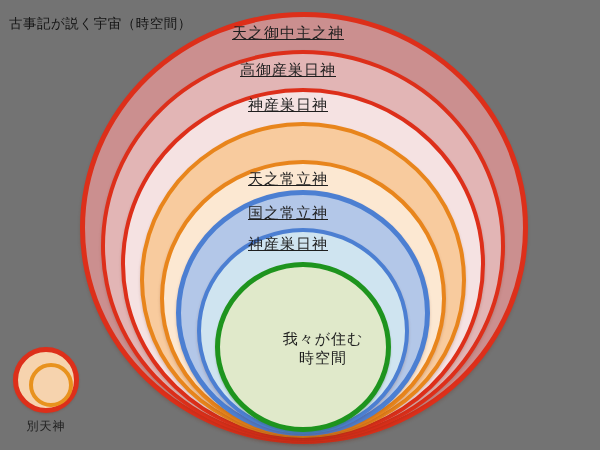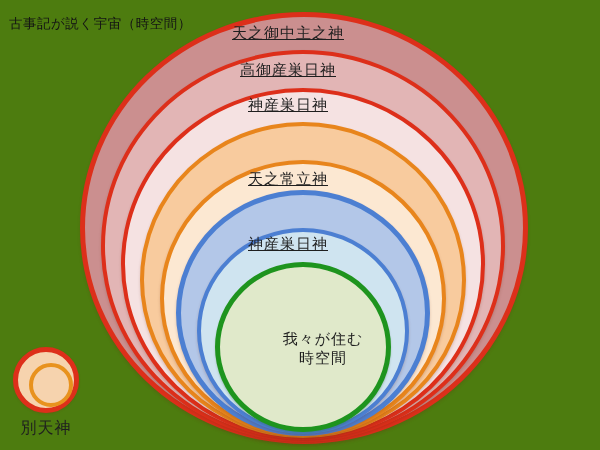--- a/index.html
+++ b/index.html
@@ -1,21 +1,21 @@
 <!DOCTYPE html>
 <html><head>
 <meta charset="utf-8">
 <style>
   html,body { margin:0; padding:0; }
   body {
     width:600px; height:450px; background:#ffffff;
     font-family:"Liberation Serif","DejaVu Serif",serif;
     color:#222;
   }
-  .stage { position:relative; width:600px; height:450px; overflow:hidden; background:#4d7c0f; }
+  .stage { position:relative; width:600px; height:450px; overflow:hidden; background:#737373; }
 
   .title {
     position:absolute; left:9px; top:15px;
     font-size:13.5px; letter-spacing:0.5px; color:#141414; white-space:nowrap;
   }
 
   .ring {
     position:absolute; border-radius:50%; box-sizing:border-box;
     border:4px solid transparent;
     box-shadow:0 2px 3px rgba(110,45,25,0.22);
@@ -50,21 +50,21 @@
     position:absolute; left:13px; top:347px; width:66px; height:66px;
     border:5px solid transparent; border-radius:50%; box-sizing:border-box;
     box-shadow:0 1px 2px rgba(120,50,25,0.25);
   }
   .legend-inner {
     position:absolute; left:11px; top:11px; width:44px; height:44px;
     border:4px solid transparent; border-radius:50%; box-sizing:border-box;
   }
   .legend-label {
     position:absolute; left:46px; top:418px; transform:translateX(-50%);
-    font-size:16px; letter-spacing:1px; color:#1f1f1f; white-space:nowrap;
+    font-size:12px; letter-spacing:1px; color:#1f1f1f; white-space:nowrap;
   }
 </style>
 </head>
 <body>
 
 <div class="stage">
 
   <div class="title">古事記が説く宇宙（時空間）</div>
 
   <div class="ring r1" style="background: rgb(203, 143, 143); border-color: rgb(221, 47, 26);"></div>
@@ -73,20 +73,21 @@
   <div class="ring r4" style="background: rgb(248, 203, 158); border-color: rgb(232, 133, 28);"></div>
   <div class="ring r5" style="background: rgb(252, 232, 210); border-color: rgb(232, 133, 28);"></div>
   <div class="ring r6" style="background: rgb(179, 199, 232); border-color: rgb(76, 127, 210);"></div>
   <div class="ring r7" style="background: rgb(207, 228, 240); border-color: rgb(76, 127, 210);"></div>
   <div class="ring r8" style="background: rgb(224, 233, 202); border-color: rgb(30, 148, 30);"></div>
 
   <div class="ring-label l1">天之御中主之神</div>
   <div class="ring-label l2">高御産巣日神</div>
   <div class="ring-label l3">神産巣日神</div>
   <div class="ring-label l5">天之常立神</div>
+  <div class="ring-label l6">国之常立神</div>
   <div class="ring-label l7">神産巣日神</div>
 
   <div class="center-label">
     <div>我々が住む</div>
     <div>時空間</div>
   </div>
 
   <div class="legend-outer" style="background: rgb(246, 211, 174); border-color: rgb(221, 47, 26);">
     <div class="legend-inner" style="background: rgb(246, 211, 174); border-color: rgb(232, 146, 30);"></div>
   </div>

